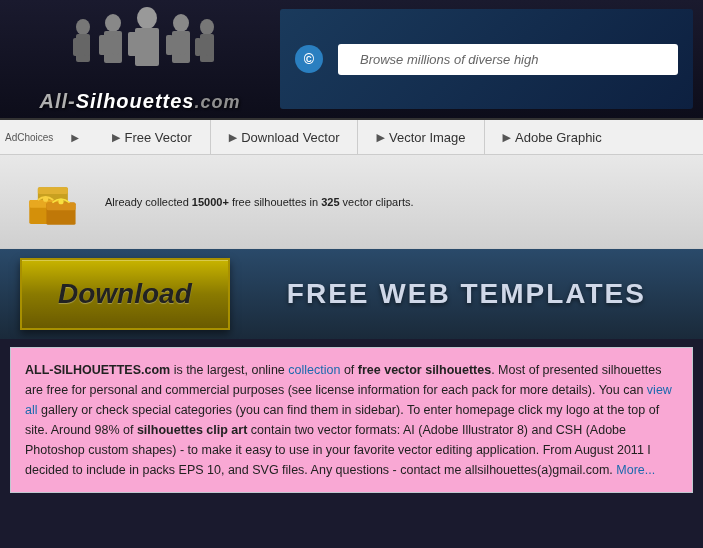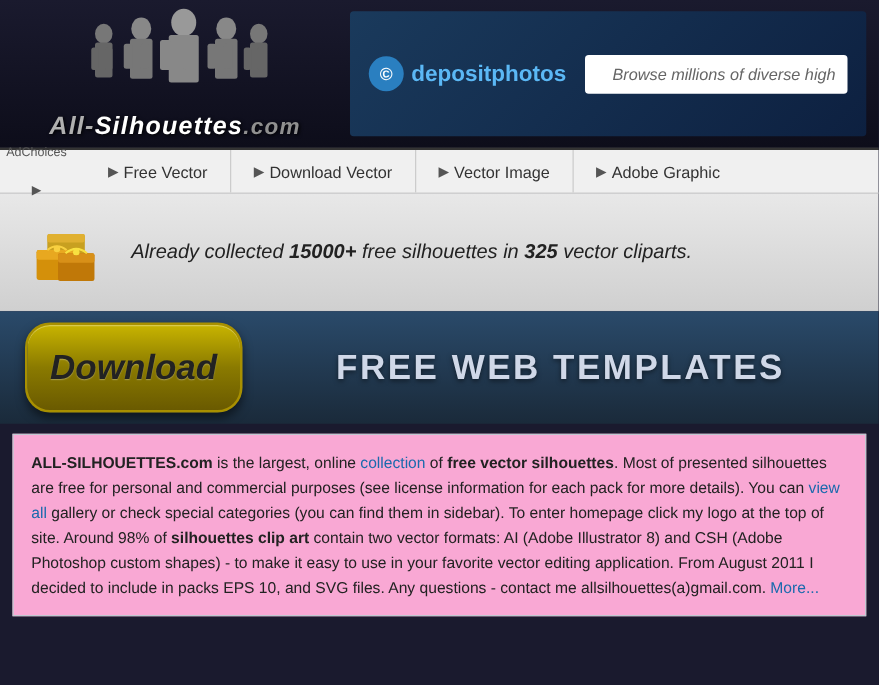--- a/index.html
+++ b/index.html
@@ -98,21 +98,20 @@
       border-bottom: 1px solid #ccc;
       gap: 0;
     }
     .ad-choices {
       font-size: 10px;
       color: #555;
       margin-right: 15px;
       display: flex;
       align-items: center;
       gap: 18px;
-      flex-direction: column;
     }
     .ad-arrow {
       color: #555;
       font-size: 10px;
     }
     .nav-item {
       display: flex;
       align-items: center;
       gap: 4px;
       padding: 0 18px;
@@ -145,22 +144,22 @@
       height: 90px;
       display: flex;
       align-items: center;
       margin: 0;
       position: relative;
       overflow: hidden;
     }
     .download-btn {
       background: linear-gradient(180deg, #c8b400 0%, #8a7a00 50%, #6a5a00 100%);
       border: 2px solid #a89000;
-      border-radius: 20px;
-      padding: 18px 18px;
+      border-radius: 0;
+      padding: 18px 36px;
       margin-left: 20px;
       cursor: pointer;
       box-shadow: 0 4px 8px rgba(0,0,0,0.5), inset 0 1px 0 rgba(255,255,255,0.3);
     }
     .download-btn-text {
       font-size: 28px;
       font-weight: bold;
       color: #222;
       text-shadow: 0 1px 1px rgba(255,255,255,0.3);
       font-style: italic;
@@ -231,21 +230,20 @@
       </div>
       <div style="font-size:20px;font-style:italic;font-weight:bold;color:#c8c8c8;letter-spacing:1px;text-shadow:1px 1px 3px #000;">
         <span style="color:#b0b0b0;text-align:center;">All-</span><span style="color:#ffffff;text-align:center;">Silhouettes</span><span style="font-size:18px;color:#909090;">.com</span>
       </div>
     </div>
   </div>
 
   <div id="ad-header">
     <div class="deposit-logo">
       <div class="deposit-circle">©</div>
-      <span class="deposit-name">depositphotos</span>
     </div>
     <div class="deposit-search">
       <span>Browse millions of diverse high</span>
     </div>
   </div>
 </div>
 
 <div id="nav-bar">
   <div class="ad-choices">
     <span>AdChoices</span>
@@ -283,21 +281,21 @@
       <rect x="30" y="38" width="34" height="9" rx="2" fill="#d89018"></rect>
 
       <path d="M20 35 Q29 28 38 35" stroke="#f8d040" stroke-width="2" fill="none"></path>
       <circle cx="29" cy="34" r="3" fill="#f8d040"></circle>
 
       <path d="M37 38 Q47 30 57 38" stroke="#f8e040" stroke-width="2" fill="none"></path>
       <circle cx="47" cy="37" r="3" fill="#f8e040"></circle>
     </svg>
   </div>
   <div>
-    <div style="font-size:16px;color:#222;font-style:italic;">
+    <div style="font-size:11px;color:#222;">
       <span>Already collected </span><span style="font-weight:bold;">15000+</span><span> free silhouettes in </span><span style="font-weight:bold;">325</span><span> vector cliparts.</span>
     </div>
   </div>
 </div>
 
 <div id="cta-banner">
   <button class="download-btn">
     <span class="download-btn-text">Download</span>
   </button>
   <div class="cta-right-text">FREE WEB TEMPLATES</div>

